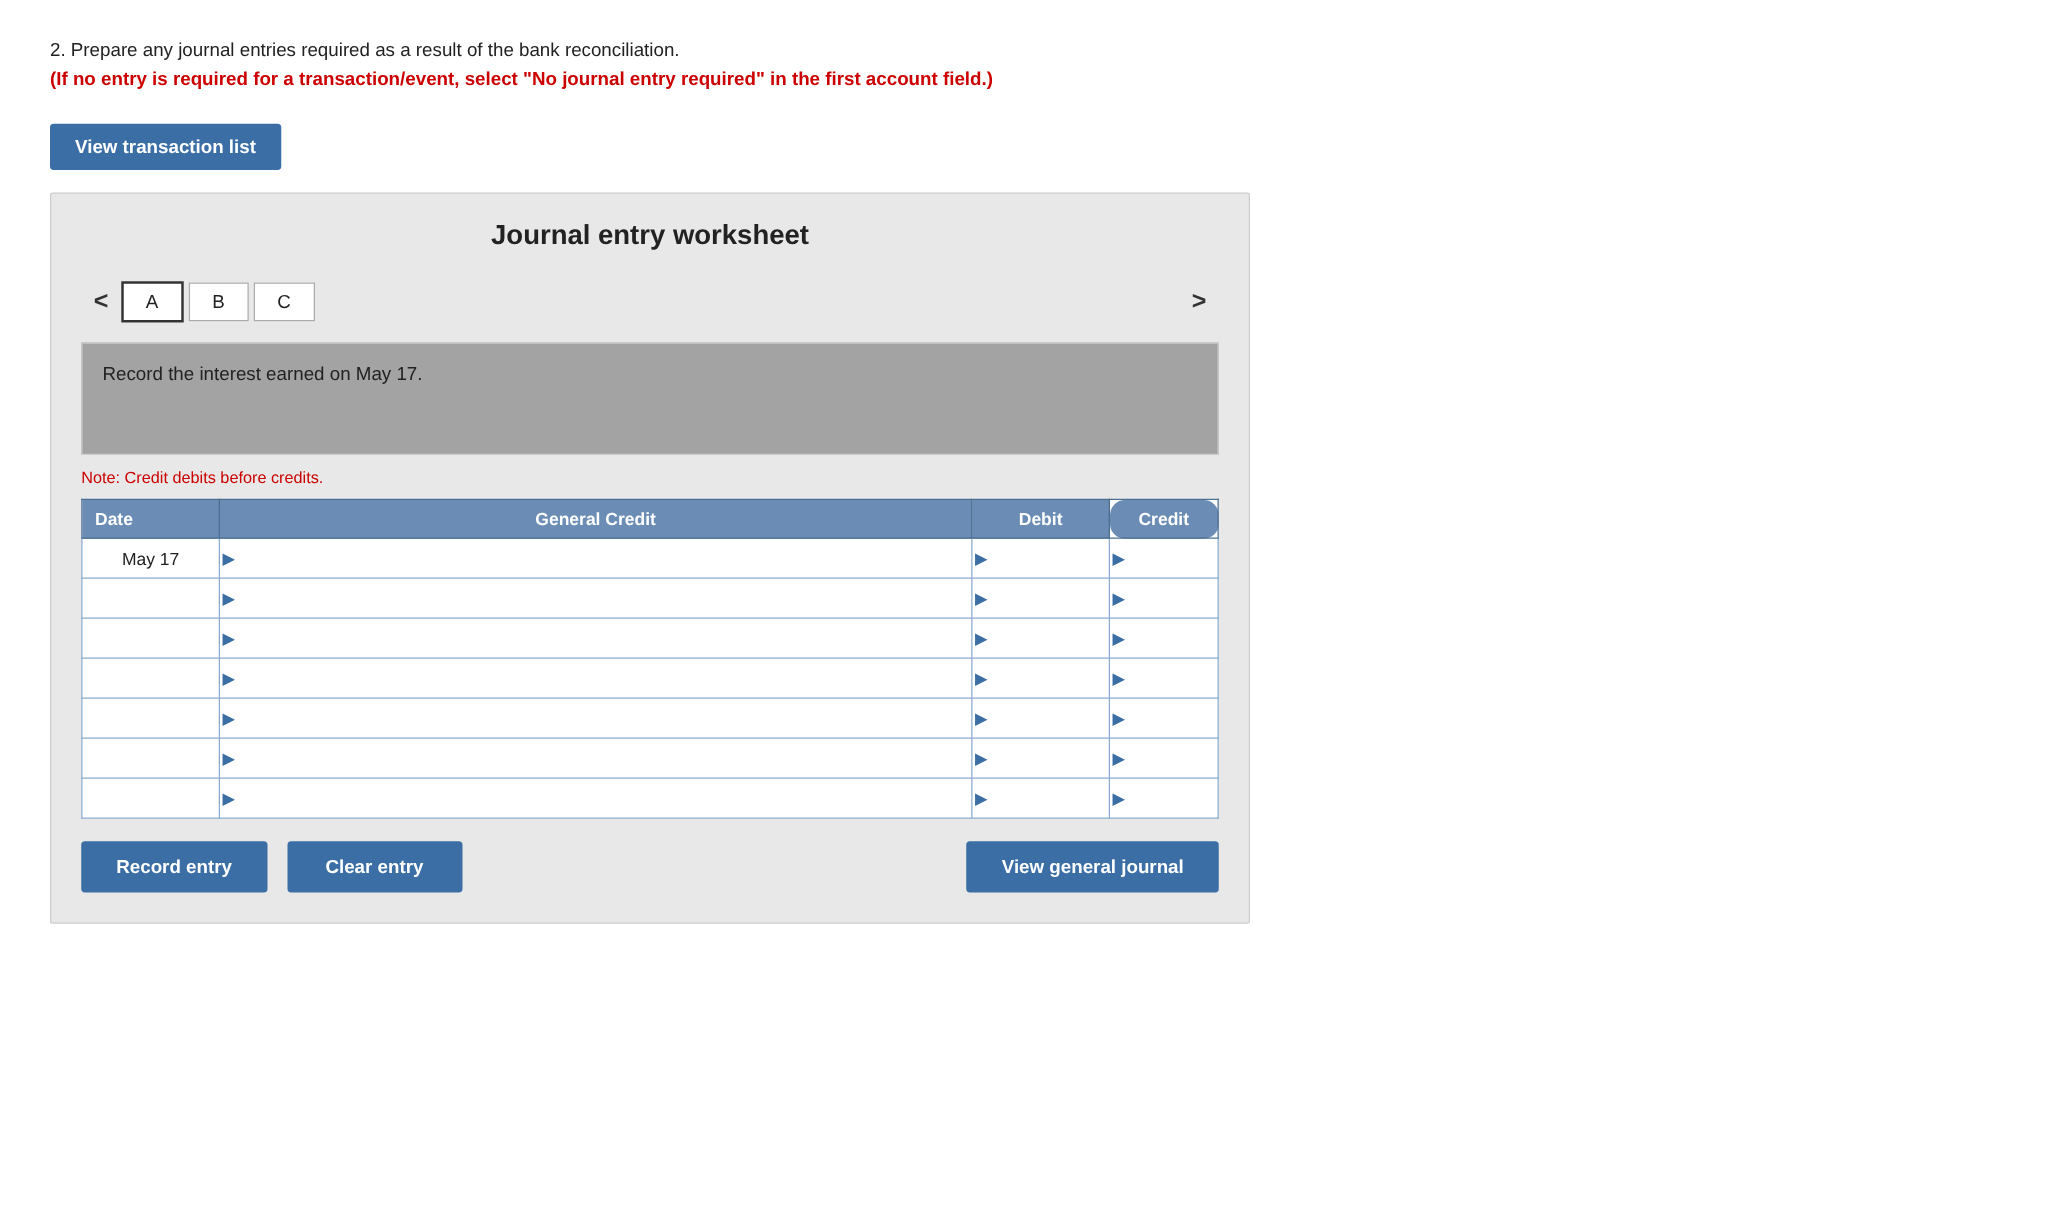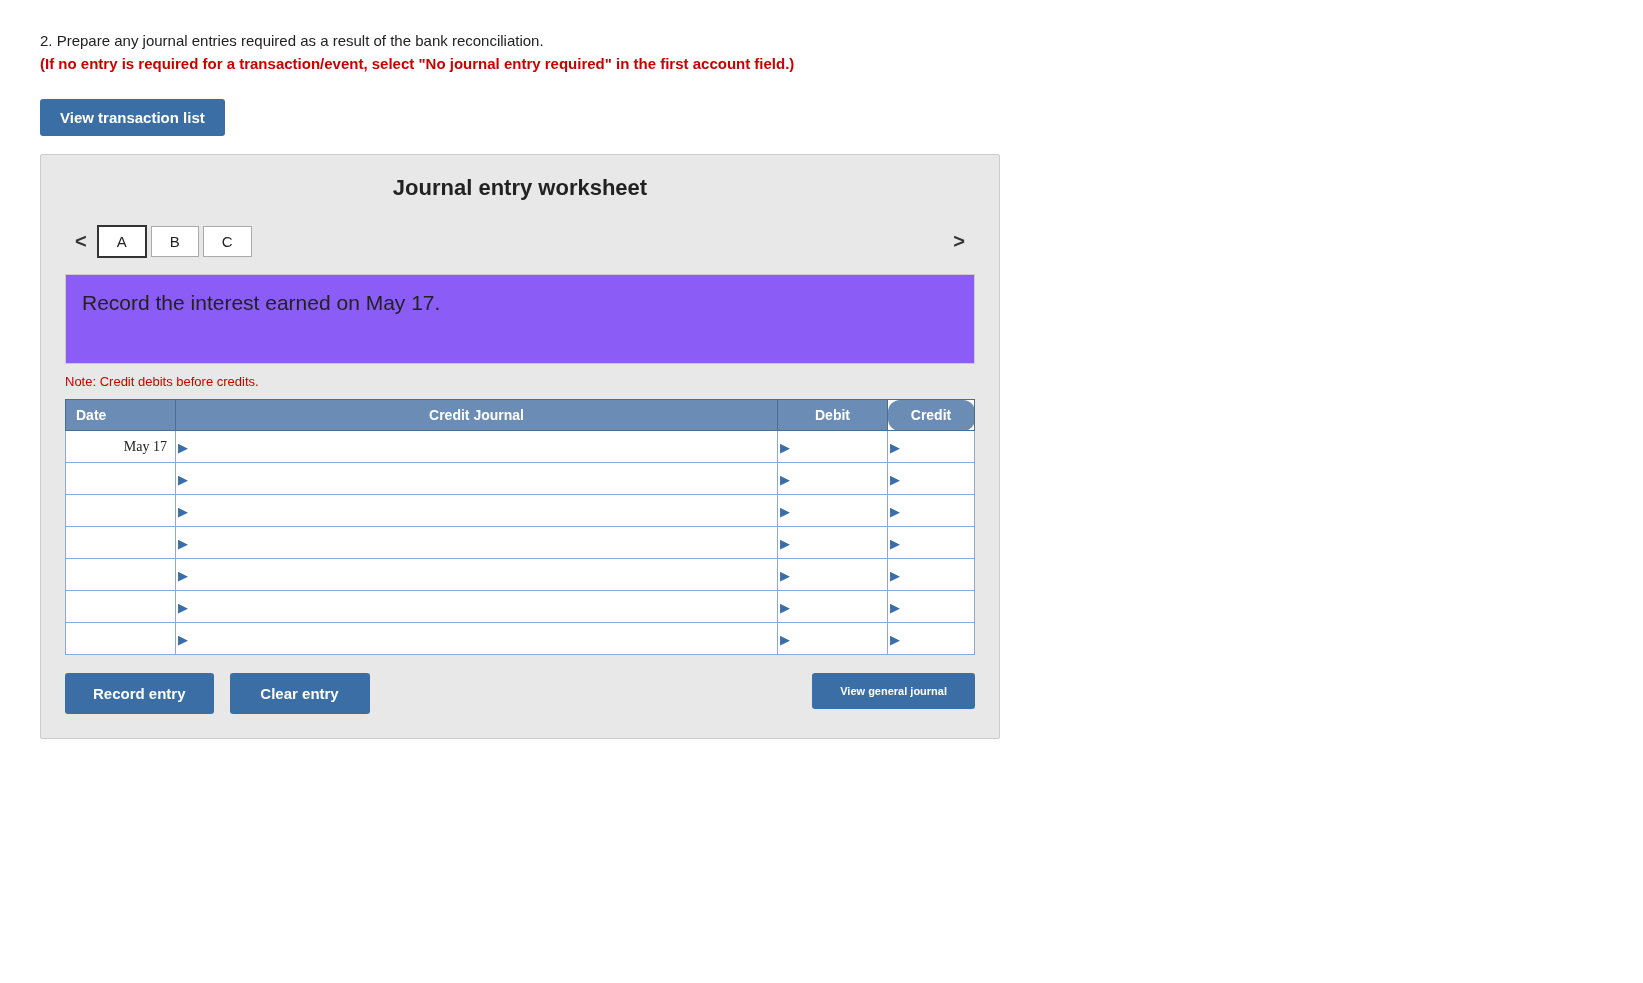--- a/index.html
+++ b/index.html
@@ -66,26 +66,26 @@
       margin-right: 4px;
     }
     .tab.active {
       background: #fff;
       border-bottom: 1px solid #fff;
       font-weight: normal;
       border: 2px solid #333;
     }
     .tab-spacer { flex: 1; }
     .description-box {
-      background: #8b5cf6;
+      background: #a3a3a3;
       border: 1px solid #ccc;
       padding: 16px;
       min-height: 90px;
       margin-bottom: 10px;
-      font-size: 21px;
+      font-size: 15px;
     }
     .note {
       color: #cc0000;
       font-size: 13px;
       margin-bottom: 10px;
     }
     table {
       width: 100%;
       border-collapse: collapse;
       background: #fff;
@@ -103,24 +103,23 @@
     table th.gj-col { text-align: center; }
     table th.debit-col { width: 110px; text-align: center; }
     table th.credit-col { width: 87px; text-align: center; border-radius: 12px; }
     table td {
       border: 1px solid #8aabce;
       padding: 0;
       height: 32px;
       vertical-align: middle;
     }
     .date-cell {
-      text-align: right;
+      text-align: center;
       padding: 4px 8px;
       font-size: 14px;
-      font-family: Liberation Serif, serif;
     }
     .input-cell {
       position: relative;
     }
     .input-cell input {
       width: 100%;
       height: 100%;
       border: none;
       outline: none;
       padding: 4px 8px 4px 14px;
@@ -159,21 +158,21 @@
       font-weight: bold;
       cursor: pointer;
       border-radius: 3px;
       min-width: 140px;
     }
     .view-general-btn {
       background: #3a6ea5;
       color: #fff;
       border: none;
       padding: 12px 28px;
-      font-size: 11px;
+      font-size: 15px;
       font-weight: bold;
       cursor: pointer;
       border-radius: 3px;
       margin-left: auto;
     }
   </style>
 </head>
 <body>
 
 
@@ -210,21 +209,21 @@
   <div class="description-box">
     <span>Record the interest earned on May 17.</span>
   </div>
 
   <div class="note">Note: Credit debits before credits.</div>
 
   <table>
     <thead>
       <tr>
         <th class="date-col">Date</th>
-        <th class="gj-col">Credit Journal</th>
+        <th class="gj-col">General Credit</th>
         <th class="debit-col">Debit</th>
         <th class="credit-col">Credit</th>
       </tr>
     </thead>
     <tbody id="table-body">
     <tr>
           <td class="date-cell">May 17</td>
           <td class="input-cell gj-input-cell"><span class="arrow">▶</span><input type="text" style=""></td>
           <td class="input-cell num-input-cell"><span class="arrow">▶</span><input type="text" style=""></td>
           <td class="input-cell num-input-cell"><span class="arrow">▶</span><input type="text" style=""></td>

